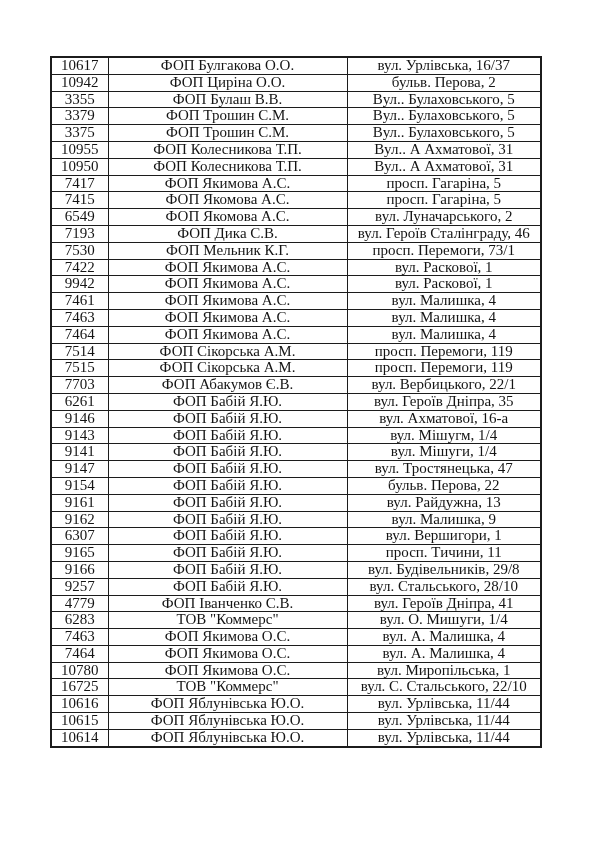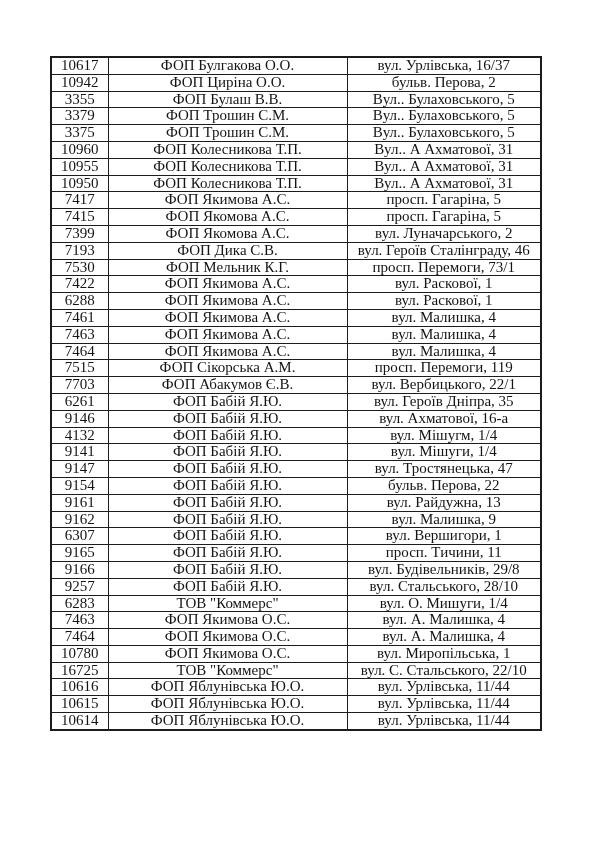--- a/index.html
+++ b/index.html
@@ -70,83 +70,83 @@
           <td>3379</td>
           <td>ФОП Трошин С.М.</td>
           <td>Вул.. Булаховського, 5</td>
         </tr>
         <tr>
           <td>3375</td>
           <td>ФОП Трошин С.М.</td>
           <td>Вул.. Булаховського, 5</td>
         </tr>
         <tr>
-          <td>10960</td>
-          <td>ФОП Колесникова Т.П.</td>
-          <td>Вул.. А Ахматової, 31</td>
-        </tr>
-        <tr>
           <td>10955</td>
           <td>ФОП Колесникова Т.П.</td>
           <td>Вул.. А Ахматової, 31</td>
         </tr>
         <tr>
           <td>10950</td>
           <td>ФОП Колесникова Т.П.</td>
           <td>Вул.. А Ахматової, 31</td>
         </tr>
         <tr>
           <td>7417</td>
           <td>ФОП Якимова А.С.</td>
           <td>просп. Гагаріна, 5</td>
         </tr>
         <tr>
           <td>7415</td>
           <td>ФОП Якомова А.С.</td>
           <td>просп. Гагаріна, 5</td>
         </tr>
         <tr>
-          <td>7399</td>
+          <td>6549</td>
           <td>ФОП Якомова А.С.</td>
           <td>вул. Луначарського, 2</td>
         </tr>
         <tr>
           <td>7193</td>
           <td>ФОП Дика С.В.</td>
           <td>вул. Героїв Сталінграду, 46</td>
         </tr>
         <tr>
           <td>7530</td>
           <td>ФОП Мельник К.Г.</td>
           <td>просп. Перемоги, 73/1</td>
         </tr>
         <tr>
           <td>7422</td>
           <td>ФОП Якимова А.С.</td>
           <td>вул. Раскової, 1</td>
         </tr>
         <tr>
-          <td>6288</td>
+          <td>9942</td>
           <td>ФОП Якимова А.С.</td>
           <td>вул. Раскової, 1</td>
         </tr>
         <tr>
           <td>7461</td>
           <td>ФОП Якимова А.С.</td>
           <td>вул. Малишка, 4</td>
         </tr>
         <tr>
           <td>7463</td>
           <td>ФОП Якимова А.С.</td>
           <td>вул. Малишка, 4</td>
         </tr>
         <tr>
           <td>7464</td>
           <td>ФОП Якимова А.С.</td>
           <td>вул. Малишка, 4</td>
+        </tr>
+        <tr>
+          <td>7514</td>
+          <td>ФОП Сікорська А.М.</td>
+          <td>просп. Перемоги, 119</td>
         </tr>
         <tr>
           <td>7515</td>
           <td>ФОП Сікорська А.М.</td>
           <td>просп. Перемоги, 119</td>
         </tr>
         <tr>
           <td>7703</td>
           <td>ФОП Абакумов Є.В.</td>
           <td>вул. Вербицького, 22/1</td>
@@ -155,21 +155,21 @@
           <td>6261</td>
           <td>ФОП Бабій Я.Ю.</td>
           <td>вул. Героїв Дніпра, 35</td>
         </tr>
         <tr>
           <td>9146</td>
           <td>ФОП Бабій Я.Ю.</td>
           <td>вул. Ахматової, 16-а</td>
         </tr>
         <tr>
-          <td>4132</td>
+          <td>9143</td>
           <td>ФОП Бабій Я.Ю.</td>
           <td>вул. Мішугм, 1/4</td>
         </tr>
         <tr>
           <td>9141</td>
           <td>ФОП Бабій Я.Ю.</td>
           <td>вул. Мішуги, 1/4</td>
         </tr>
         <tr>
           <td>9147</td>
@@ -203,20 +203,25 @@
         </tr>
         <tr>
           <td>9166</td>
           <td>ФОП Бабій Я.Ю.</td>
           <td>вул. Будівельників, 29/8</td>
         </tr>
         <tr>
           <td>9257</td>
           <td>ФОП Бабій Я.Ю.</td>
           <td>вул. Стальського, 28/10</td>
+        </tr>
+        <tr>
+          <td>4779</td>
+          <td>ФОП Іванченко С.В.</td>
+          <td>вул. Героїв Дніпра, 41</td>
         </tr>
         <tr>
           <td>6283</td>
           <td>ТОВ "Коммерс"</td>
           <td>вул. О. Мишуги, 1/4</td>
         </tr>
         <tr>
           <td>7463</td>
           <td>ФОП Якимова О.С.</td>
           <td>вул. А. Малишка, 4</td>

